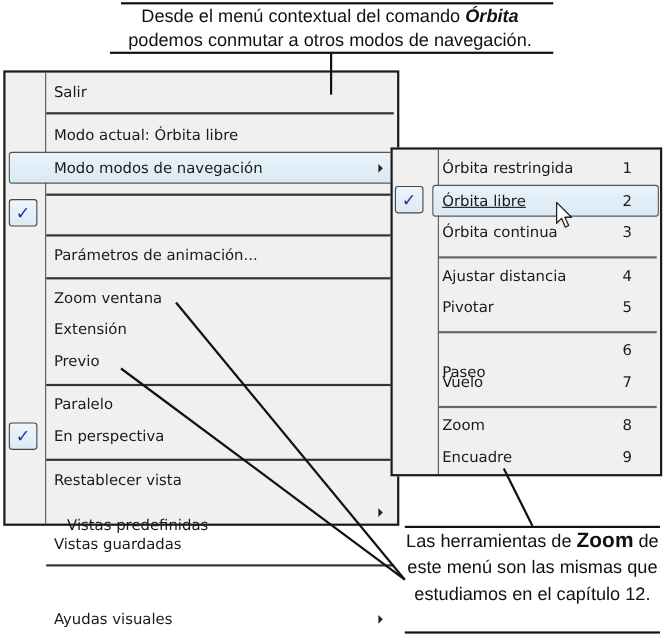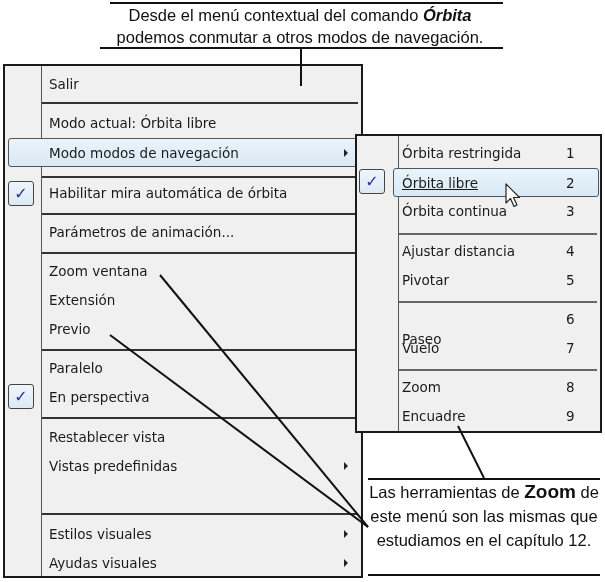--- a/index.html
+++ b/index.html
@@ -21,21 +21,21 @@
   .item { position: absolute; left: 0; right: 0; height: 29px; font-size: 13.5px; color: #1a1a1a; }
   .item .label { position: absolute; top: 6px; white-space: nowrap; }
   .item .shortcut { position: absolute; top: 6px; }
   .item .arrow { position: absolute; top: 10px; width: 0; height: 0;
     border-top: 4px solid transparent; border-bottom: 4px solid transparent; border-left: 4px solid #222; }
   .item.hl { background: linear-gradient(#eaf3fa, #d8e9f5); border: 1px solid #555; border-radius: 3px; }
   .sep { position: absolute; height: 2px; background: #333; }
   .check { position: absolute; width: 26px; height: 25px; border: 1.5px solid #444; border-radius: 3px;
     background: linear-gradient(#eef5fb, #dde9f3); color: #1f2fa6; font-size: 16px; text-align: center; line-height: 23px; }
 
-  .main-menu { left: 3px; top: 64px; width: 360px; height: 514px; }
+  .main-menu { left: 3px; top: 64px; width: 360px; height: 414px; }
   .sub-menu { left: 355px; top: 134px; width: 247px; height: 299px; z-index: 3; }
 
   
   .bot-note { position: absolute; left: 368px; top: 478px; width: 232px;
     font-family: "Liberation Sans", sans-serif; font-size: 16.5px; line-height: 24px; text-align: center; color: #111; }
   .bot-note .line-top { position: absolute; left: 0; right: 0; top: 0; height: 2px; background: #111; }
   .bot-note .line-bot { position: absolute; left: 0; right: 0; top: 96px; height: 2px; background: #111; }
   .bot-note .txt { position: absolute; left: 0; right: 0; top: 2px; }
 
   svg.leaders { position: absolute; left: 0; top: 0; z-index: 6; pointer-events: none; }
@@ -66,23 +66,20 @@
   <div class="item" style="top:43px;text-align:right;">
     <span class="label" style="left:44px;">Modo actual: Órbita libre</span>
   </div>
   <div class="item hl" style="top:72px; left:3px; right:-1px;">
     <span class="label" style="left:40px;">Modo modos de navegación</span>
     <span class="arrow" style="left:335px;"></span>
   </div>
   <div class="sep" style="top:110px; left:37px; right:3px;"></div>
 
   <div class="check" style="left:3px; top:115px;">✓</div>
-  <div class="item" style="top:113px;">
-    <span class="label" style="left:44px;">Habilitar mira automática de órbita</span>
-  </div>
   <div class="sep" style="top:147px; left:37px; right:3px;"></div>
 
   <div class="item" style="top:152px;">
     <span class="label" style="left:44px;">Parámetros de animación...</span>
   </div>
   <div class="sep" style="top:186px; left:37px; right:3px;"></div>
 
   <div class="item" style="top:191px;">
     <span class="label" style="left:44px;">Zoom ventana</span>
   </div>
@@ -100,29 +97,28 @@
   <div class="check" style="left:3px; top:318px;">✓</div>
   <div class="item" style="top:317px;">
     <span class="label" style="left:44px;">En perspectiva</span>
   </div>
   <div class="sep" style="top:351px; left:37px; right:3px;"></div>
 
   <div class="item" style="top:357px;">
     <span class="label" style="left:44px;">Restablecer vista</span>
   </div>
   <div class="item" style="top:386px;">
-    <span class="label" style="left:44px;">Vistas predefinidas</span>
+    <span class="label" style="left:56px;margin-top:12px;">Vistas predefinidas</span>
     <span class="arrow" style="left:339px;"></span>
+  </div>
+  <div class="item" style="top:415px;">
+    <span class="label" style="left:44px;">Vistas guardadas</span>
   </div>
   <div class="sep" style="top:447px; left:37px; right:3px;"></div>
 
-  <div class="item" style="top:454px;">
-    <span class="label" style="left:44px;">Estilos visuales</span>
-    <span class="arrow" style="left:339px;"></span>
-  </div>
   <div class="item" style="top:483px;">
     <span class="label" style="left:44px;">Ayudas visuales</span>
     <span class="arrow" style="left:339px;"></span>
   </div>
 </div>
 
 <div class="menu sub-menu">
   <div class="gutter" style="left:41px;"></div>
 
   <div class="item" style="top:3px;padding-left:22px;">

